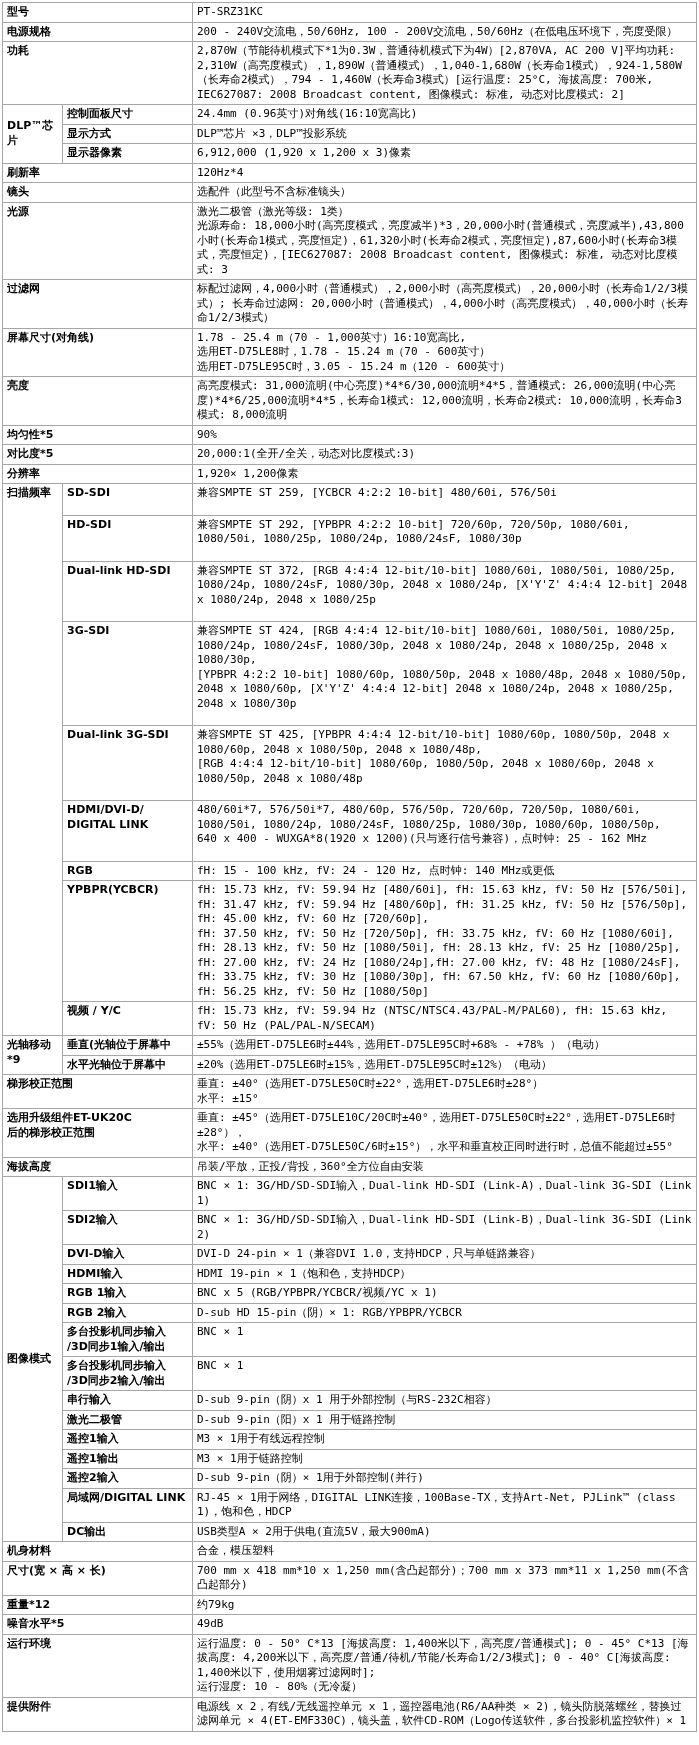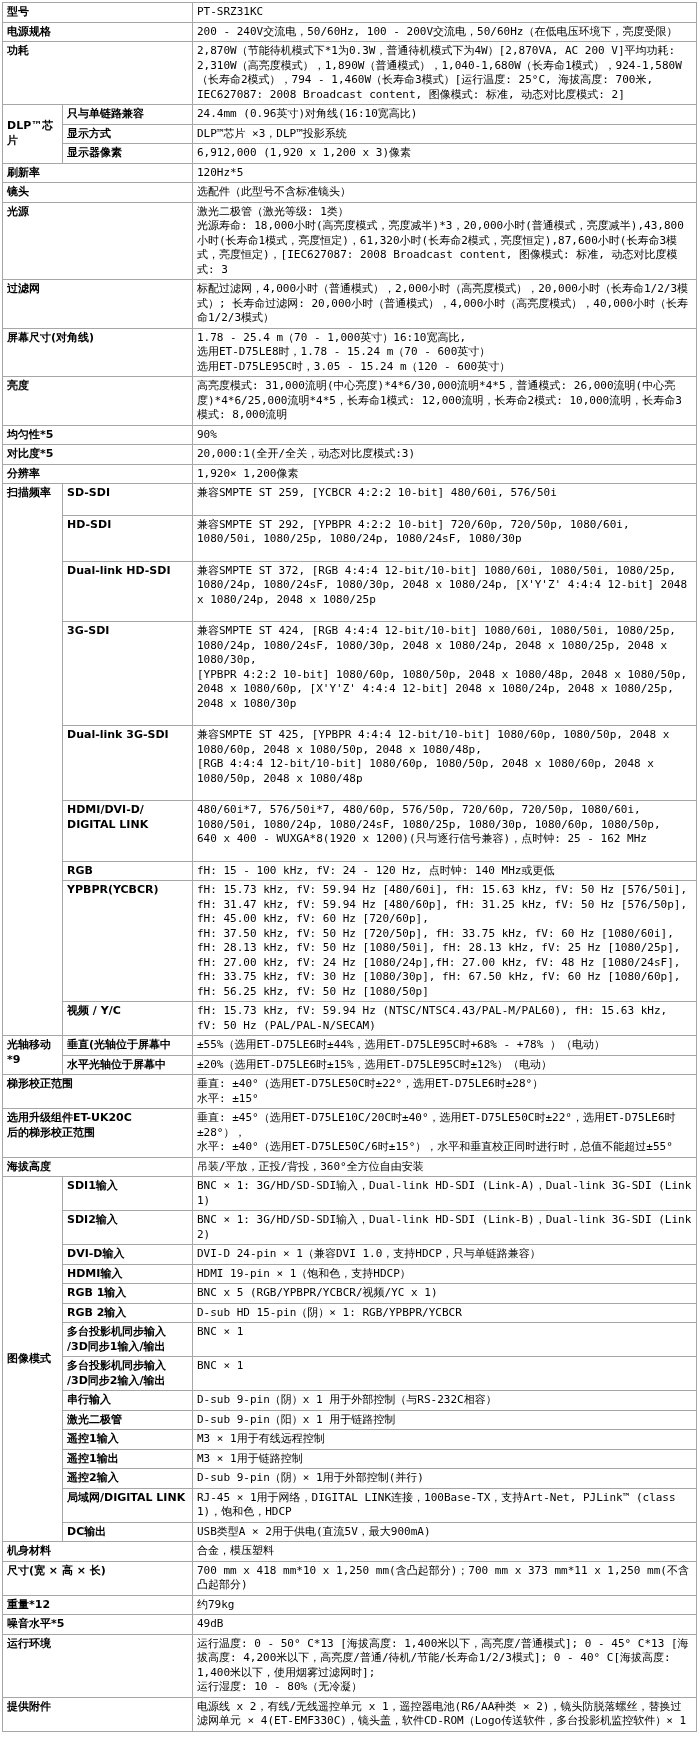--- a/index.html
+++ b/index.html
@@ -31,35 +31,35 @@
         <td class="lab" colspan="2">电源规格</td>
         <td>200 - 240V交流电，50/60Hz, 100 - 200V交流电，50/60Hz（在低电压环境下，亮度受限）</td>
       </tr>
   <tr>
         <td class="lab" colspan="2">功耗</td>
         <td>2,870W（节能待机模式下*1为0.3W，普通待机模式下为4W）[2,870VA, AC 200 V]平均功耗: 2,310W（高亮度模式），1,890W（普通模式），1,040-1,680W（长寿命1模式），924-1,580W（长寿命2模式），794 - 1,460W（长寿命3模式）[运行温度: 25°C, 海拔高度: 700米, IEC627087: 2008 Broadcast content, 图像模式: 标准, 动态对比度模式: 2]</td>
       </tr>
 
   <tr>
         <td class="lab vmid" rowspan="3">DLP™芯片</td>
-        <td class="lab">只与单链路兼容</td>
+        <td class="lab">控制面板尺寸</td>
         <td>24.4mm (0.96英寸)对角线(16:10宽高比)</td>
       </tr>
   <tr>
         <td class="lab">显示方式</td>
         <td>DLP™芯片 ×3，DLP™投影系统</td>
       </tr>
   <tr>
         <td class="lab">显示器像素</td>
         <td>6,912,000 (1,920 x 1,200 x 3)像素</td>
       </tr>
 
   <tr>
         <td class="lab" colspan="2">刷新率</td>
-        <td>120Hz*5</td>
+        <td>120Hz*4</td>
       </tr>
   <tr>
         <td class="lab" colspan="2">镜头</td>
         <td>选配件（此型号不含标准镜头）</td>
       </tr>
   <tr>
         <td class="lab" colspan="2">光源</td>
         <td>激光二极管（激光等级: 1类）
 光源寿命: 18,000小时(高亮度模式，亮度减半)*3，20,000小时(普通模式，亮度减半),43,800小时(长寿命1模式，亮度恒定)，61,320小时(长寿命2模式，亮度恒定),87,600小时(长寿命3模式，亮度恒定)，[IEC627087: 2008 Broadcast content, 图像模式: 标准, 动态对比度模式: 3</td>
       </tr>

